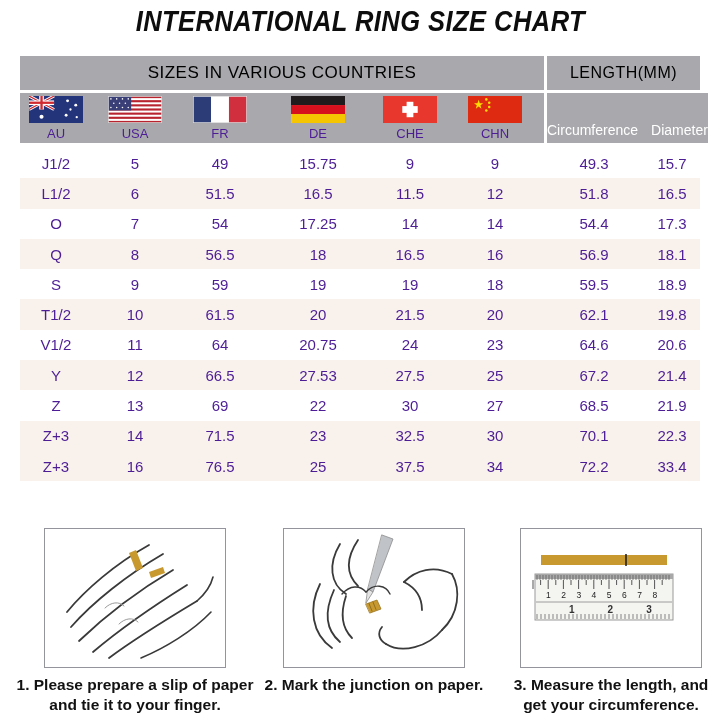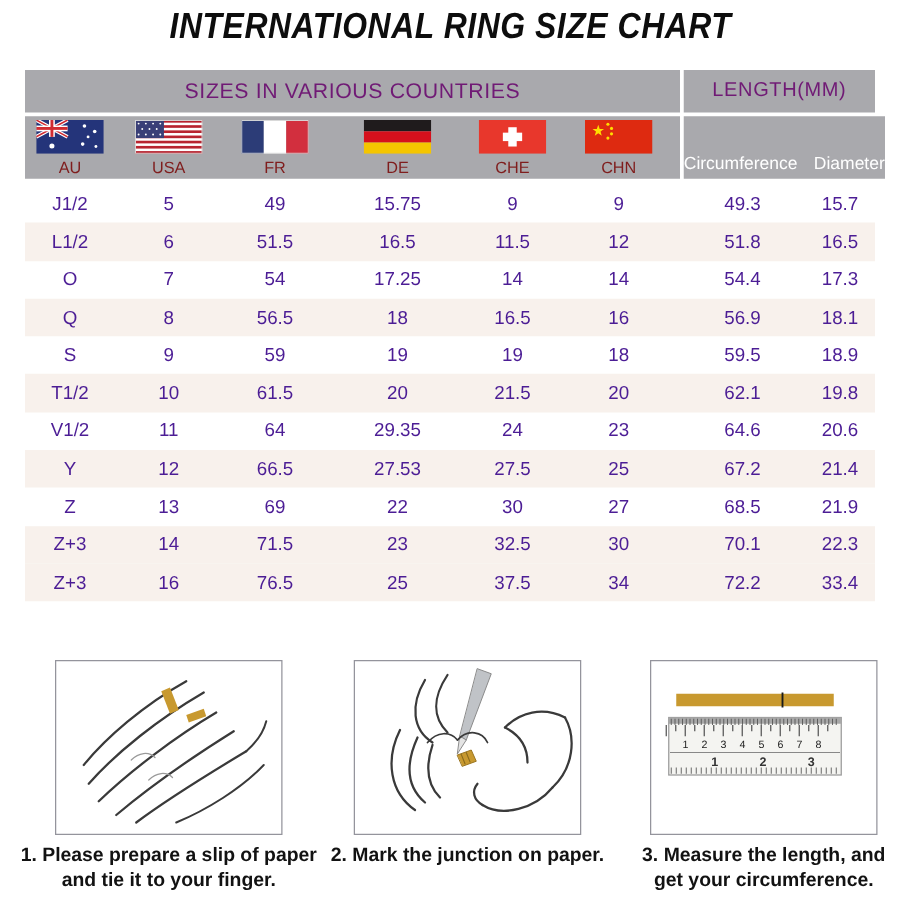--- a/index.html
+++ b/index.html
@@ -7,29 +7,29 @@
         font-family:"Liberation Sans",sans-serif;border-radius:23px;}
 
   
   .title{position:absolute;top:5px;left:0;width:720px;text-align:center;}
   .title span{display:inline-block;font-size:29px;font-weight:bold;font-style:italic;
               color:#0d0d0d;transform:scaleX(.88);letter-spacing:.5px;white-space:nowrap;}
 
   
   .table{position:absolute;left:20px;top:56px;width:680px;}
   .ghdr-row{display:flex;height:34px;margin-bottom:3px;}
-  .ghdr{background:#a9a9ad;color:#701a75;display:flex;align-items:center;justify-content:center;
+  .ghdr{background:#a9a9ad;color:#000000;display:flex;align-items:center;justify-content:center;
         font-size:17px;letter-spacing:.5px;}
   .ghdr.left{width:524px;margin-right:3px;}
   .ghdr.right{flex:1;font-size:16px;text-align:right;}
   .hdr2-row{display:flex;height:50px;}
   .hdr2-left{width:524px;margin-right:3px;background:#a9a9ad;display:grid;
              grid-template-columns:72px 86px 84px 112px 72px 98px;}
   .country{display:flex;flex-direction:column;align-items:center;justify-content:flex-start;
-           padding-top:3px;color:#7f1d1d;font-size:13px;line-height:1;}
+           padding-top:3px;color:#4c1d95;font-size:13px;line-height:1;}
   .country svg{display:block;margin-bottom:4px;}
   .hdr2-right{flex:1;background:#a9a9ad;color:#fff;font-size:14px;display:flex;
               align-items:flex-end;justify-content:center;gap:13px;padding-bottom:5px;}
   .tbody{margin-top:5px;}
   .trow{display:grid;grid-template-columns:72px 86px 84px 112px 72px 98px 100px 56px;
         height:30.3px;align-items:center;text-align:center;font-size:15px;color:#4c1d95;}
   .trow.alt{background:#f8f1ec;}
   .tcell{display:block;}
 
   
@@ -222,21 +222,21 @@
           <span class="tcell">20</span>
           <span class="tcell">21.5</span>
           <span class="tcell">20</span>
           <span class="tcell">62.1</span>
           <span class="tcell">19.8</span>
         </div>
         <div class="trow">
           <span class="tcell">V1/2</span>
           <span class="tcell">11</span>
           <span class="tcell">64</span>
-          <span class="tcell">29.35</span>
+          <span class="tcell">20.75</span>
           <span class="tcell">24</span>
           <span class="tcell">23</span>
           <span class="tcell">64.6</span>
           <span class="tcell">20.6</span>
         </div>
         <div class="trow alt">
           <span class="tcell">Y</span>
           <span class="tcell">12</span>
           <span class="tcell">66.5</span>
           <span class="tcell">27.53</span>

